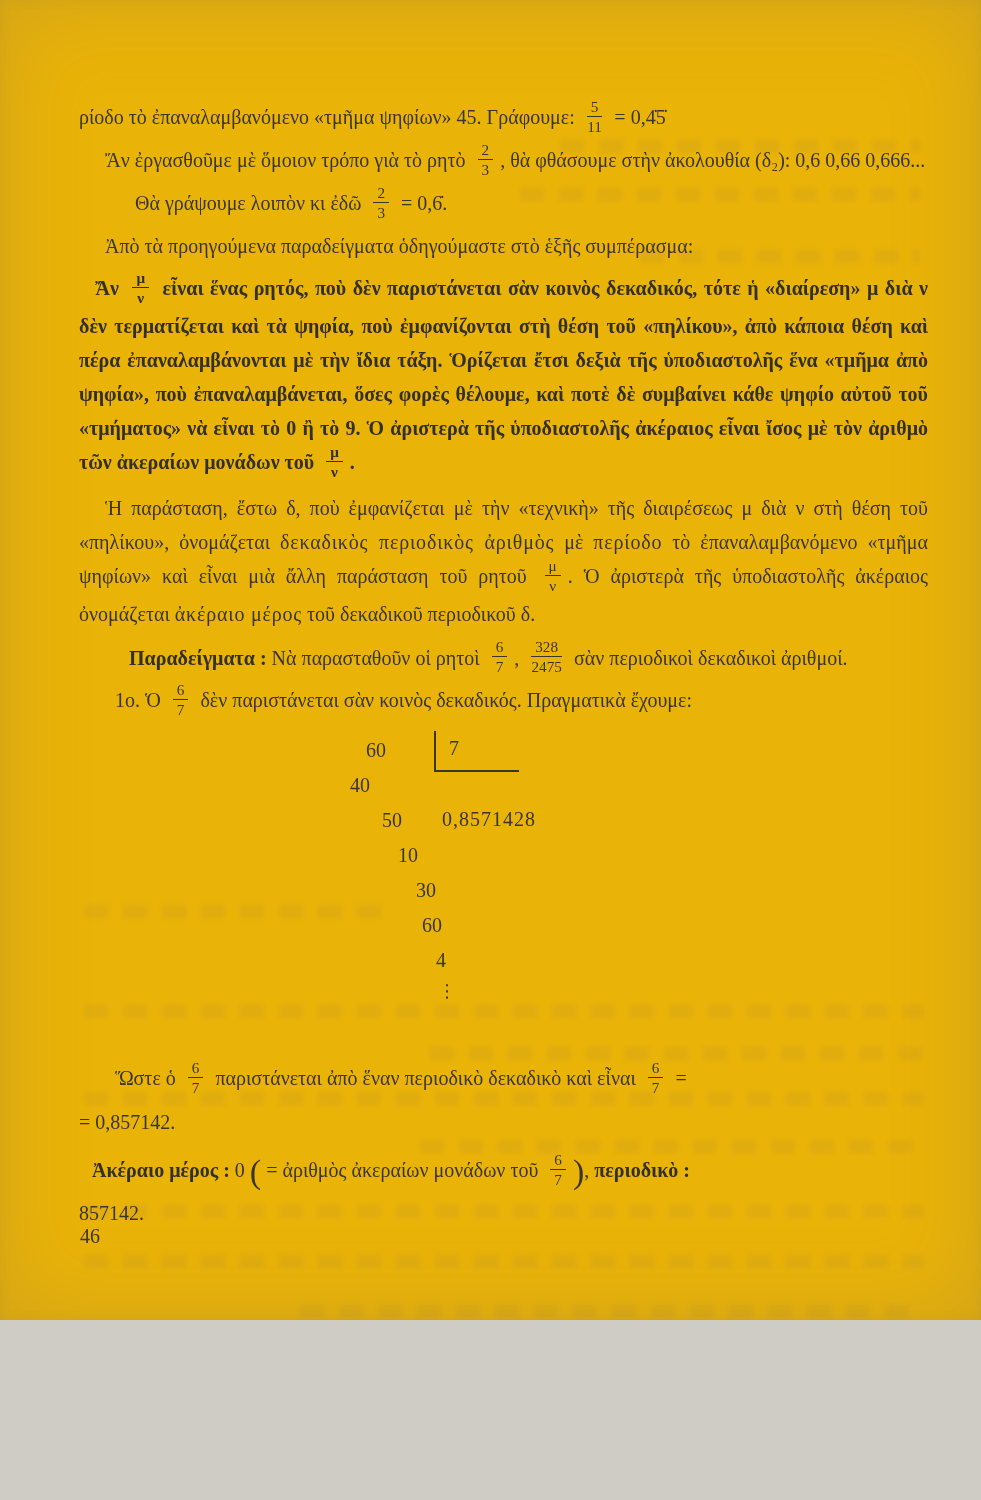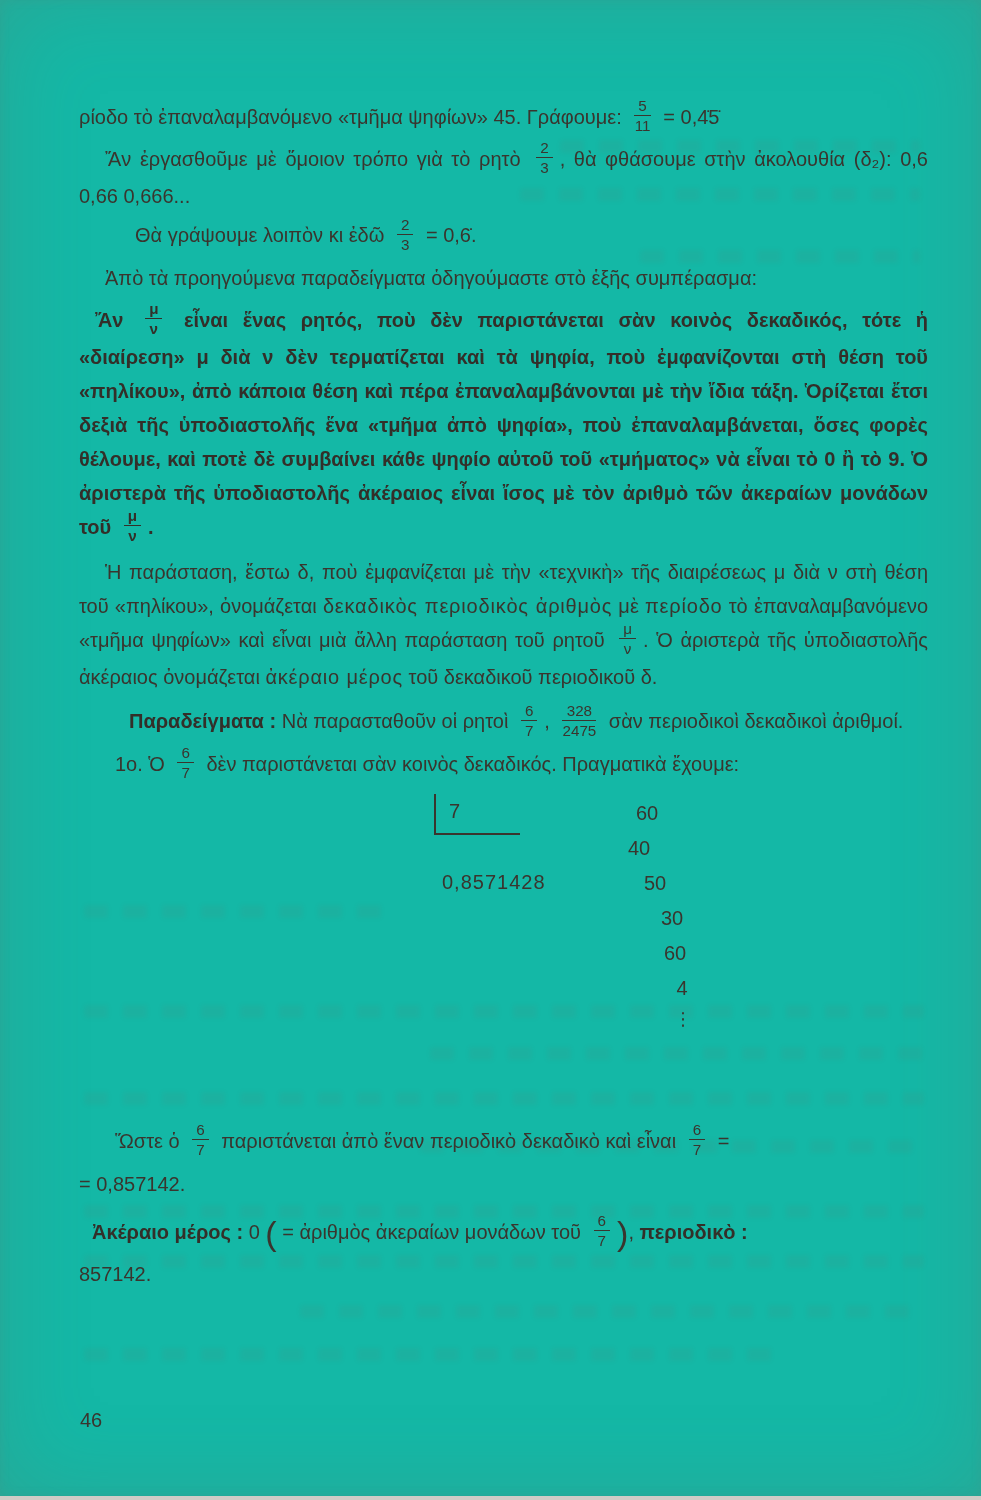--- a/index.html
+++ b/index.html
@@ -1,21 +1,21 @@
 <!DOCTYPE html>
 <html><head>
 <meta charset="utf-8">
 <style>
   html,body{margin:0;padding:0;background:#cfccc6;}
   .page{
     position:relative;
-    width:981px;height:1496px;
-    background:#14b8a6;
+    width:981px;height:1320px;
+    background:#eab308;
     overflow:hidden;
-    font-family:Liberation Sans, sans-serif;
+    font-family:Liberation Serif, serif;
     color:#3a352e;
   }
   .page::after{
     content:"";position:absolute;inset:0;pointer-events:none;
     box-shadow:inset 0 0 90px rgba(120,110,95,.22), inset 0 0 12px rgba(120,110,95,.12);
   }
   .text-block{
     position:absolute;left:79px;right:53px;top:100px;
     font-size:20px;line-height:34px;text-align:justify;
     z-index:2;
@@ -40,42 +40,42 @@
   .frac .num{display:block;padding:0 4px 1px;border-bottom:1.6px solid currentColor;}
   .frac .den{display:block;padding-top:1px;}
 
   .division{
     position:relative;
     margin:12px 0 8px 271px;
     font-size:20px;line-height:35px;
     text-align:left;text-indent:0;
     min-height:318px;
   }
-  .drow{height:35px;text-align:center;}
+  .drow{height:35px;}
   .r0{padding-left:16px;}
   .r1{padding-left:0;}
   .r2{padding-left:32px;}
   .r3{padding-left:48px;}
   .r4{padding-left:66px;}
   .r5{padding-left:52px;}
   .r6{padding-left:72px;}
   .r7{padding-left:86px;}
   .r8{padding-left:88px;line-height:26px;font-size:18px;}
   .divisor-col{position:absolute;left:84px;top:-2px;}
   .divisor-box{
     display:inline-block;
     border-left:2px solid #3a352e;border-bottom:2px solid #3a352e;
     padding:0 60px 4px 13px;
   }
   .quotient{margin-top:30px;padding-left:8px;letter-spacing:1px;text-align:center;}
 
   .bigparen{font-size:34px;line-height:0;vertical-align:-6px;font-weight:normal;}
 
   .page-number{
-    position:absolute;left:80px;bottom:64px;font-size:20px;z-index:2;
+    position:absolute;left:80px;bottom:72px;font-size:20px;z-index:2;
   }
 
   .ghost{
     position:absolute;height:13px;border-radius:3px;z-index:1;
     background:repeating-linear-gradient(90deg, rgba(110,104,96,.16) 0 24px, rgba(110,104,96,0) 24px 39px);
     filter:blur(2px);opacity:.5;
   }
 </style>
 </head>
 <body>
@@ -147,20 +147,21 @@
     <p class="para ind36">
       <span>1ο. Ὁ</span>
       <span class="frac"><span class="num">6</span><span class="den">7</span></span>
       <span>δὲν παριστάνεται σὰν κοινὸς δεκαδικός. Πραγματικὰ ἔχουμε:</span>
     </p>
 
     <div class="division">
       <div class="drow r0">60</div>
       <div class="drow r1">40</div>
       <div class="drow r2">50</div>
+      <div class="drow r3">10</div>
       <div class="drow r4">30</div>
       <div class="drow r6">60</div>
       <div class="drow r7">4</div>
       <div class="drow r8">⋮</div>
       <div class="divisor-col">
         <span class="divisor-box">7</span>
         <div class="quotient">0,8571428</div>
       </div>
     </div>
 

